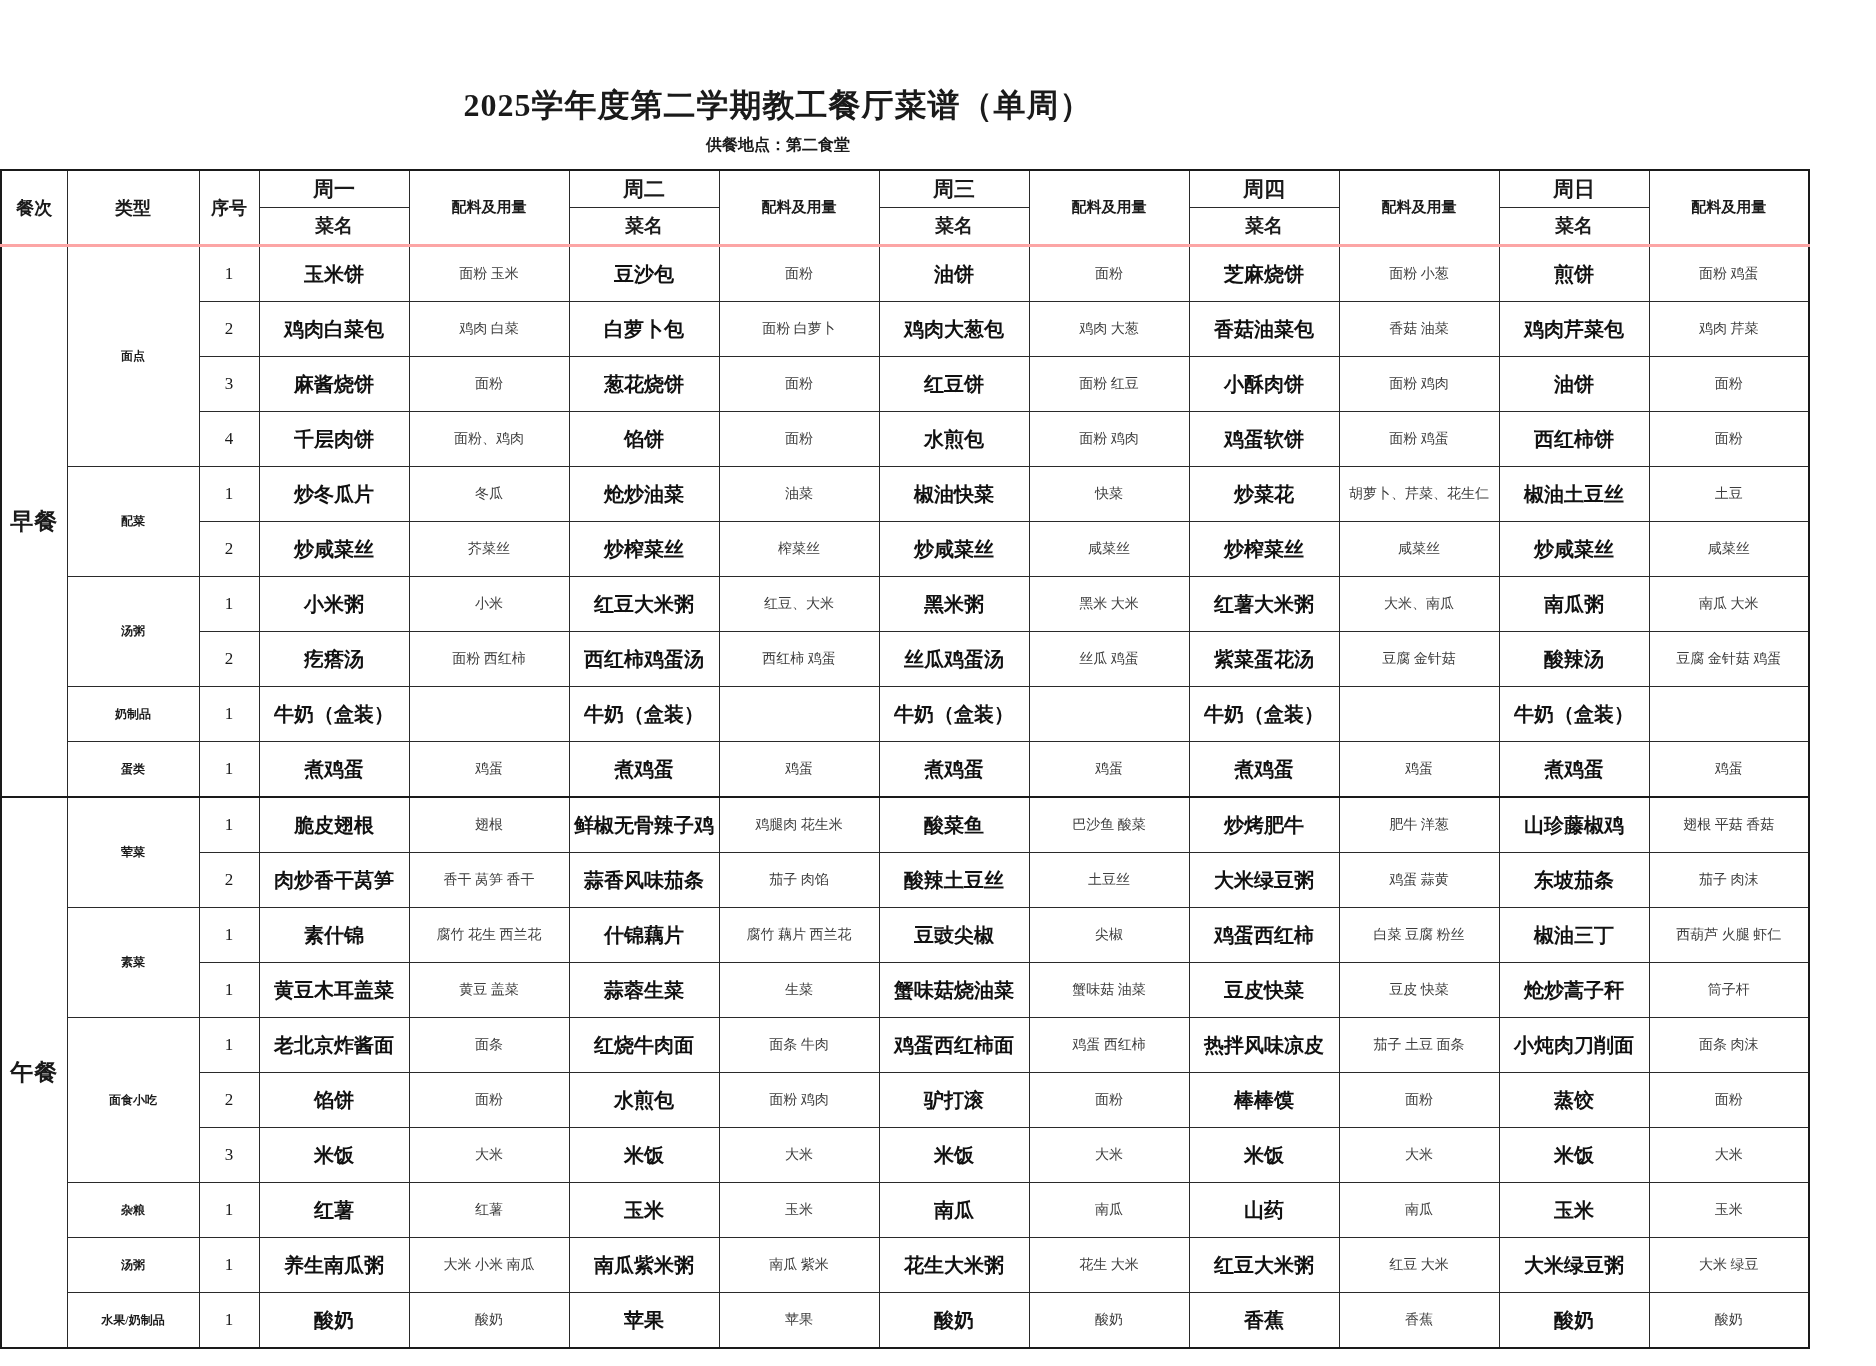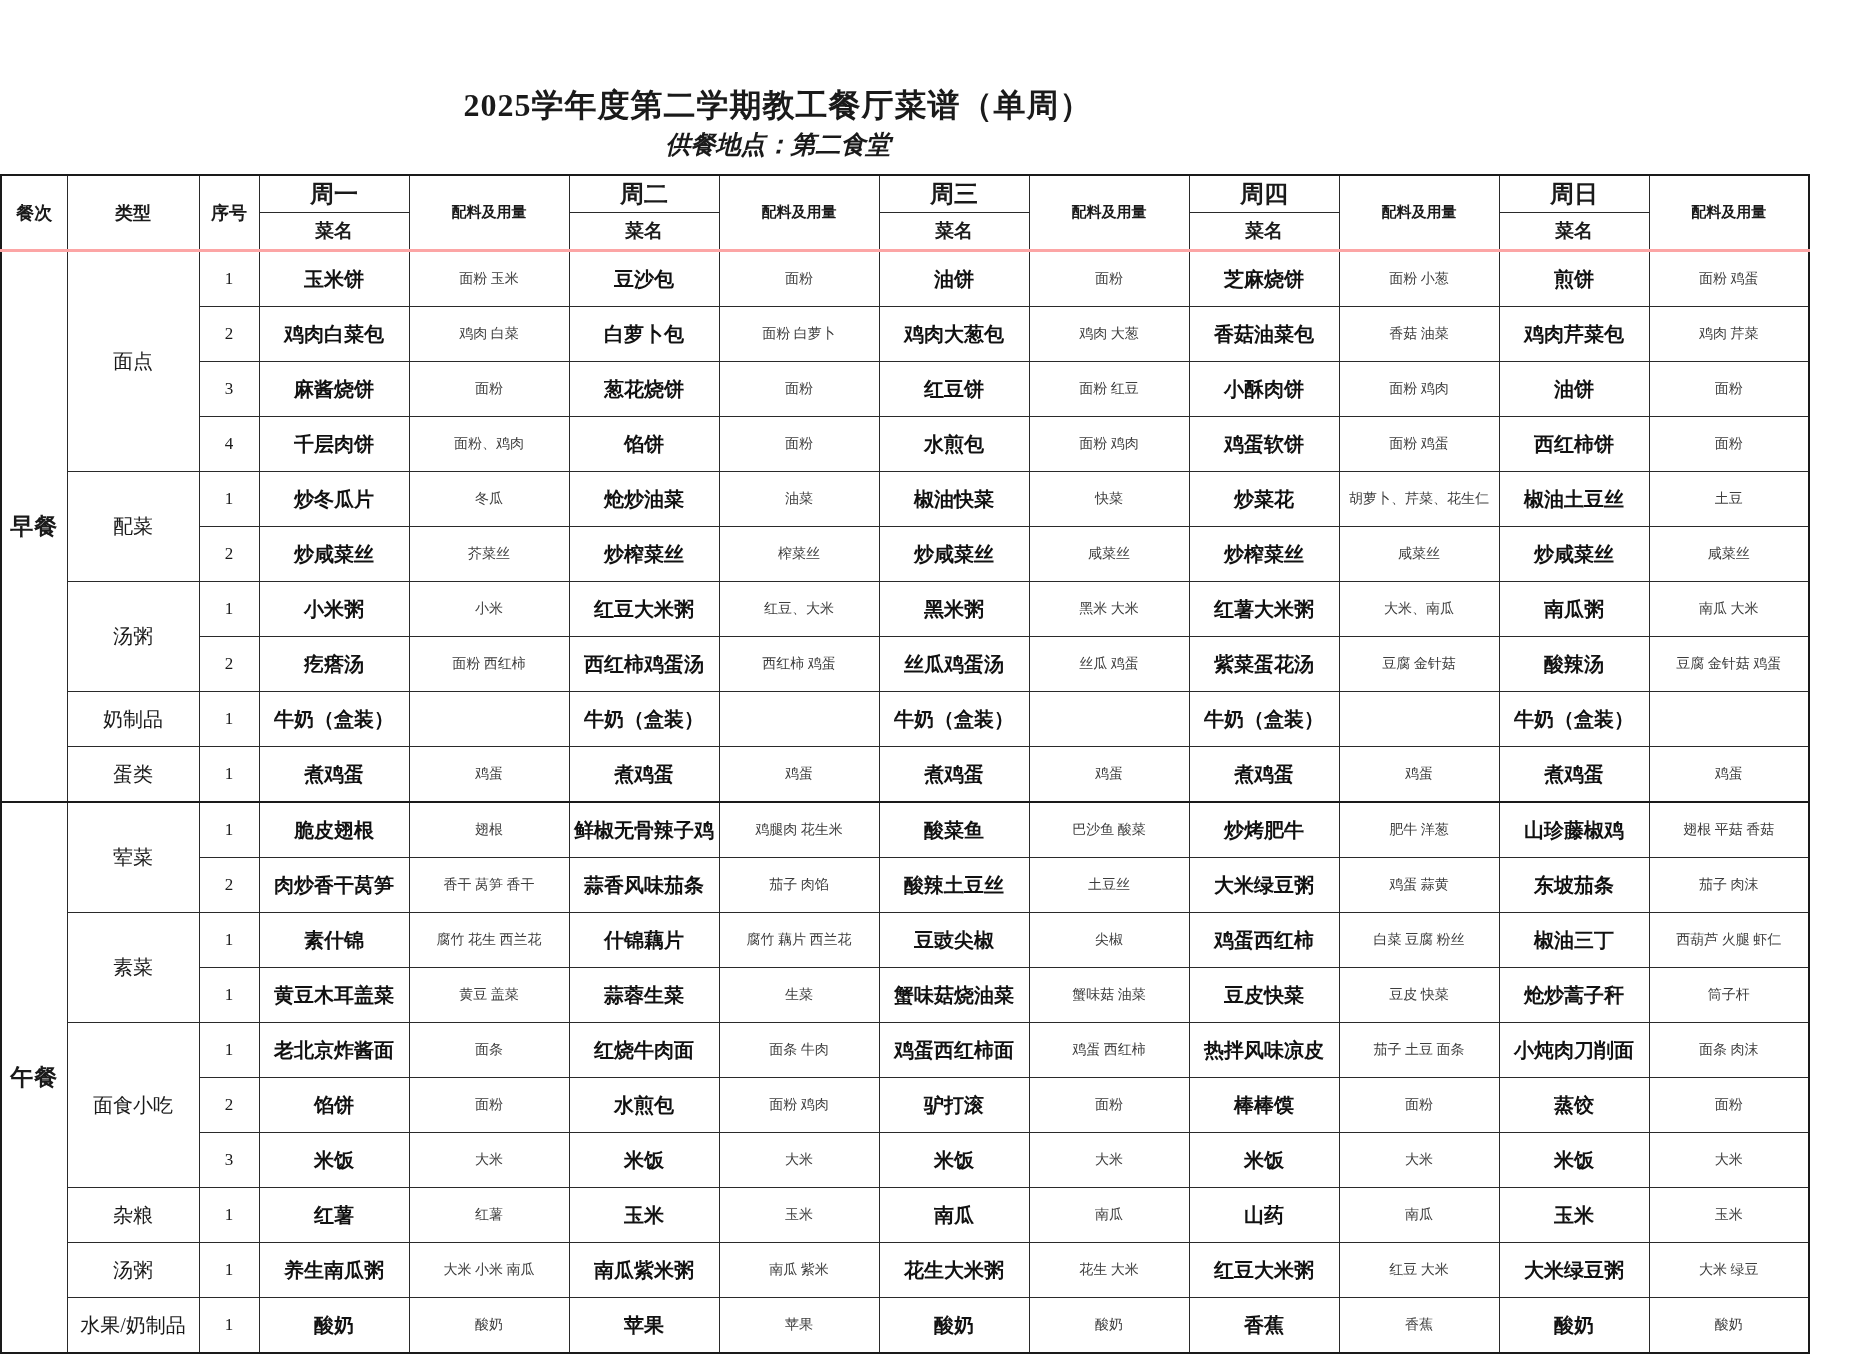--- a/index.html
+++ b/index.html
@@ -19,23 +19,23 @@
   }
   .title {
     text-align: center;
     font-size: 32px;
     font-weight: bold;
     padding-top: 84px;
     letter-spacing: 1px;
   }
   .subtitle {
     text-align: center;
-    font-size: 25px;
+    font-size: 16px;
     font-weight: bold;
-    font-style: italic;
+    margin-top: 7px;
   }
   table.menu {
     border-collapse: collapse;
     table-layout: fixed;
     width: 1810px;
     margin: 13px auto 0 auto;
     border: 2px solid #1a1a1a;
   }
   th, td {
     border: 1px solid #2a2a2a;
@@ -43,25 +43,25 @@
     vertical-align: middle;
     padding: 0 2px;
     overflow: hidden;
     background: #ffffff;
   }
   thead th { height: 36px; }
   thead { border-bottom: 3px solid #fca5a5; }
   tbody td { height: 54px; }
   tbody tr.section-start td { border-top: 2px solid #1a1a1a; }
   .hdr-label { font-size: 18px; font-weight: bold; }
-  .day-h   { font-size: 24px; font-weight: bold; }
+  .day-h   { font-size: 21px; font-weight: bold; }
   .dish-h  { font-size: 19px; font-weight: bold; }
   .ing-h   { font-size: 15px; font-weight: bold; }
   td.meal  { font-size: 23px; font-weight: bold; letter-spacing: 1px; }
-  td.type  { font-size: 20px; font-weight: normal; }
+  td.type  { font-size: 12px; font-weight: bold; }
   td.no    { font-size: 17px; font-weight: normal; }
   td.dish  { font-size: 20px; font-weight: bold; color: #111111; }
   td.ing   { font-size: 14px; font-weight: normal; color: #3d3d3d; }
 </style>
 </head>
 <body>
 
 <div class="page">
   <div class="title">2025学年度第二学期教工餐厅菜谱（单周）</div>
   <div class="subtitle">供餐地点：第二食堂</div>

